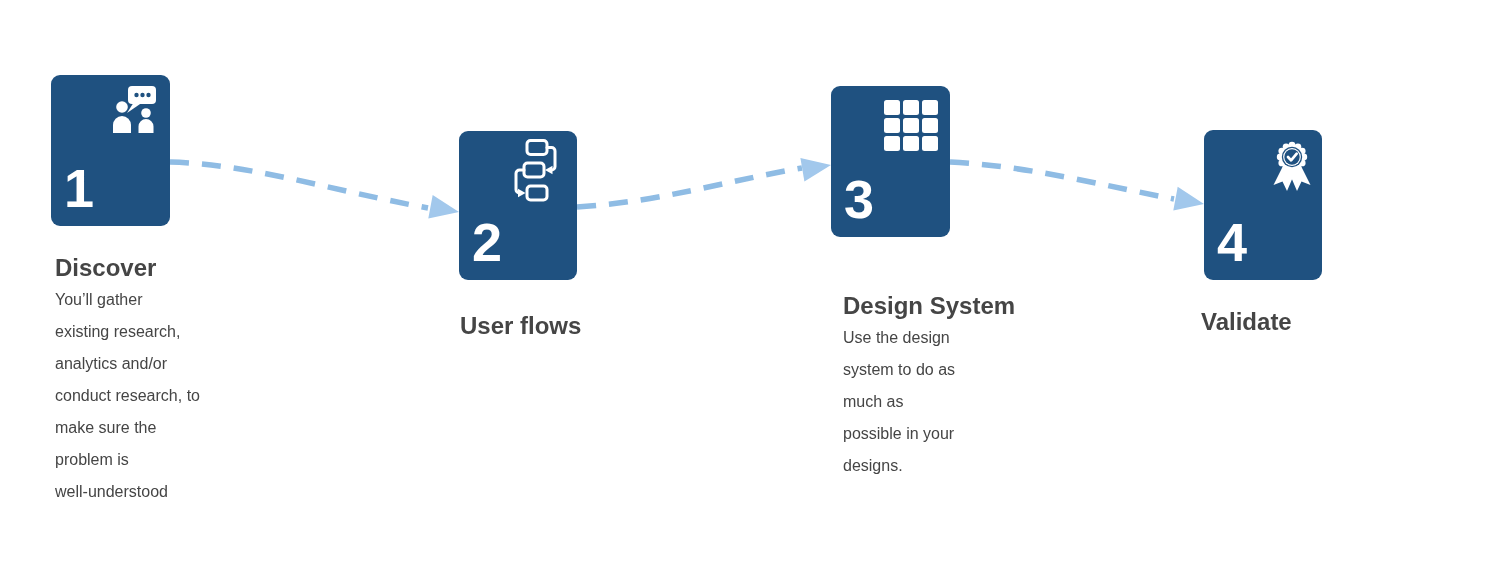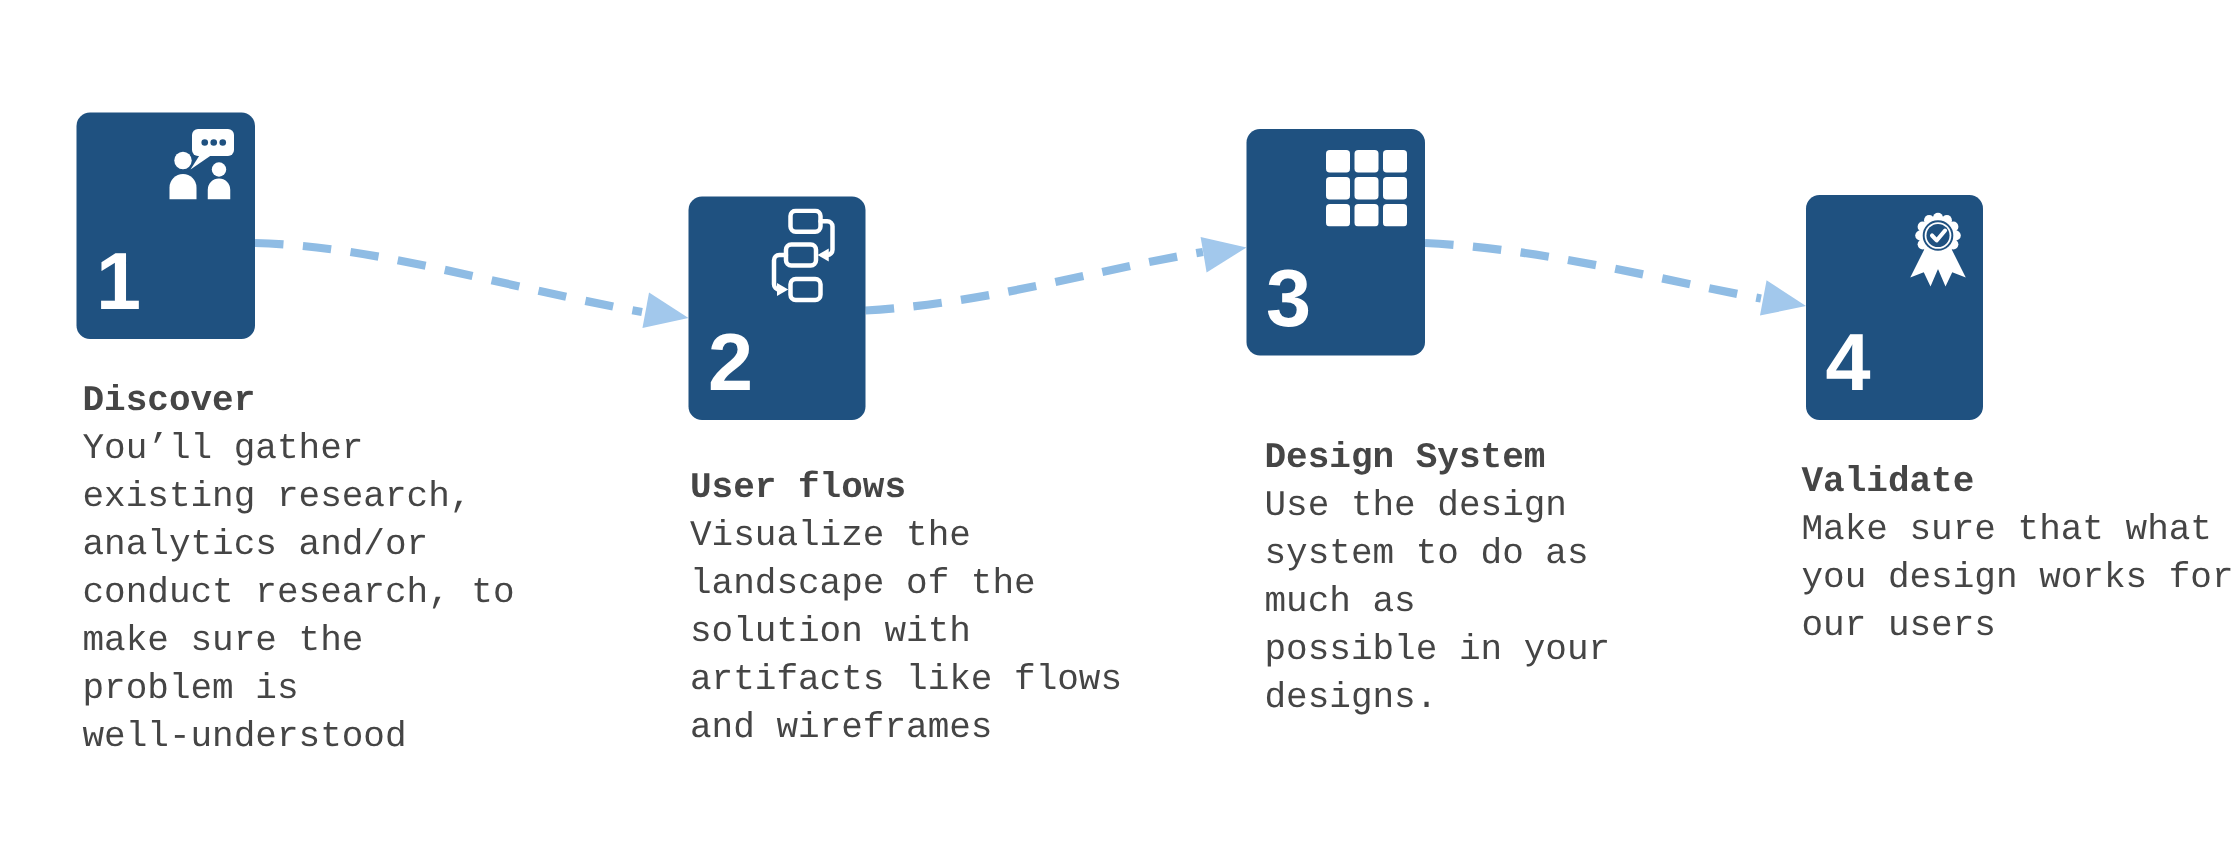--- a/index.html
+++ b/index.html
@@ -29,29 +29,29 @@
   }
   .card .icon{position:absolute;display:block;line-height:0;}
   .card .num{
     position:absolute;
     left:13px;bottom:11px;
     color:var(--on-accent);
     font-size:54px;
     font-weight:700;
     line-height:1;
   }
-  .caption{position:absolute;color:var(--text);font-family:Liberation Mono, monospace;}
+  .caption{position:absolute;color:var(--text);}
   .cap-title{
     font-size:24px;
     font-weight:700;
     line-height:32px;
     white-space:nowrap;
   }
   .cap-body{
-    font-size:24px;
+    font-size:16px;
     font-weight:400;
     line-height:32px;
     white-space:nowrap;
   }
 </style>
 </head>
 <body>
 
 <div class="stage">
 
@@ -102,21 +102,20 @@
           <path d="M11,31 h-4.5 a3.5,3.5 0 0 0 -3.5,3.5 v16 a3.5,3.5 0 0 0 3.5,3.5 h1"></path>
         </g>
         <polygon points="32,31 39.5,26.7 39.5,35.3" fill="#fff"></polygon>
         <polygon points="12.5,54 5,49.7 5,58.3" fill="#fff"></polygon>
       </svg>
     </span>
     <span class="num">2</span>
   </div>
   <div class="caption" style="left:460px;top:310px;width:280px;">
     <div class="cap-title">User flows</div>
-    <div class="cap-body">Visualize the<br>landscape of the<br>solution with<br>artifacts like flows<br>and wireframes</div>
   </div>
 
   <div class="card" style="left:831px;top:86px;width:119px;height:151px;">
     <span class="icon" style="top:14px;right:12px;">
       <svg width="54" height="51" viewBox="0 0 54 51">
         <g fill="#fff">
           <rect x="0" y="0" width="16" height="15" rx="2.5"></rect>
           <rect x="19" y="0" width="16" height="15" rx="2.5"></rect>
           <rect x="38" y="0" width="16" height="15" rx="2.5"></rect>
           <rect x="0" y="18" width="16" height="15" rx="2.5"></rect>
@@ -158,16 +157,15 @@
         <circle cx="24" cy="19" r="10.2" fill="var(--accent)"></circle>
         <circle cx="24" cy="19" r="8.9" fill="#fff"></circle>
         <circle cx="24" cy="19" r="7.7" fill="var(--accent)"></circle>
         <path d="M20,19 l3.1,3.3 l5.6,-6.6" fill="none" stroke="#fff" stroke-width="2.7" stroke-linecap="round" stroke-linejoin="round"></path>
       </svg>
     </span>
     <span class="num">4</span>
   </div>
   <div class="caption" style="left:1201px;top:306px;width:280px;">
     <div class="cap-title">Validate</div>
-    <div class="cap-body">Make sure that what<br>you design works for<br>our users</div>
   </div>
 
 </div>
 
 </body></html>

